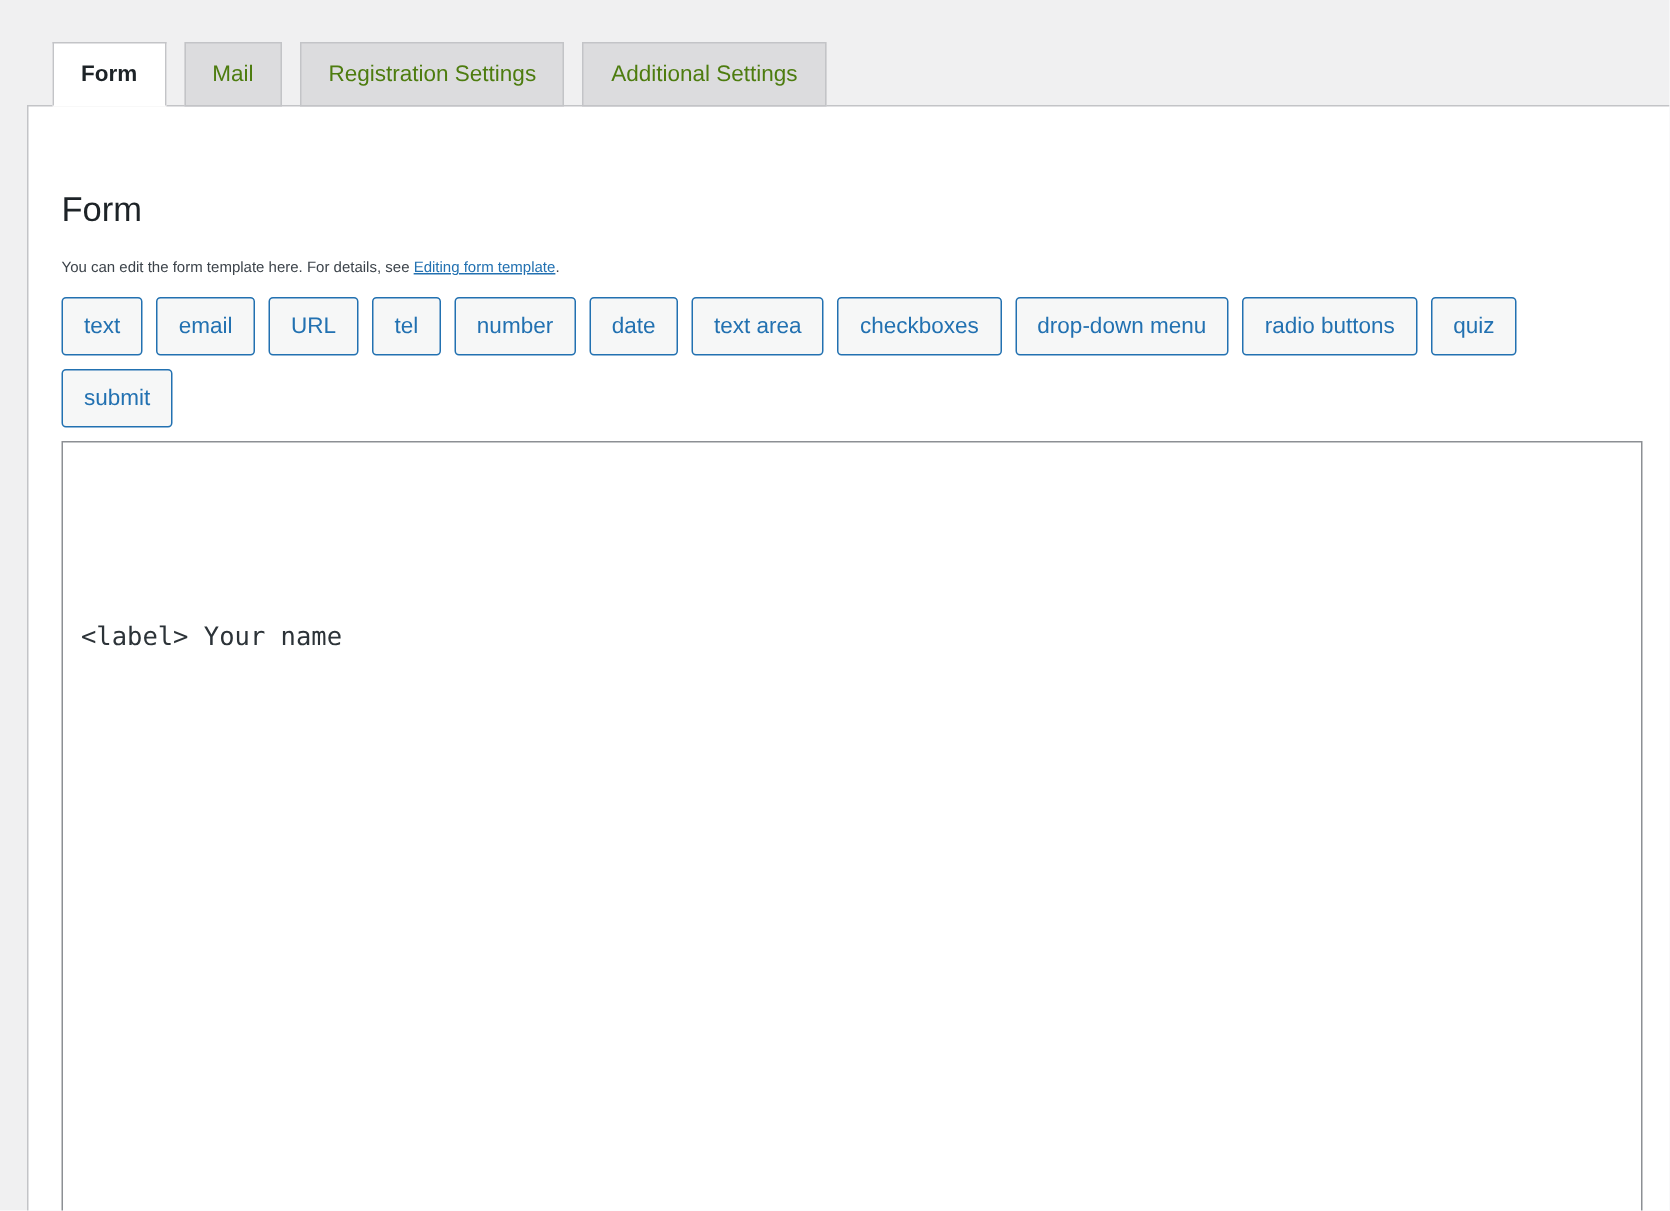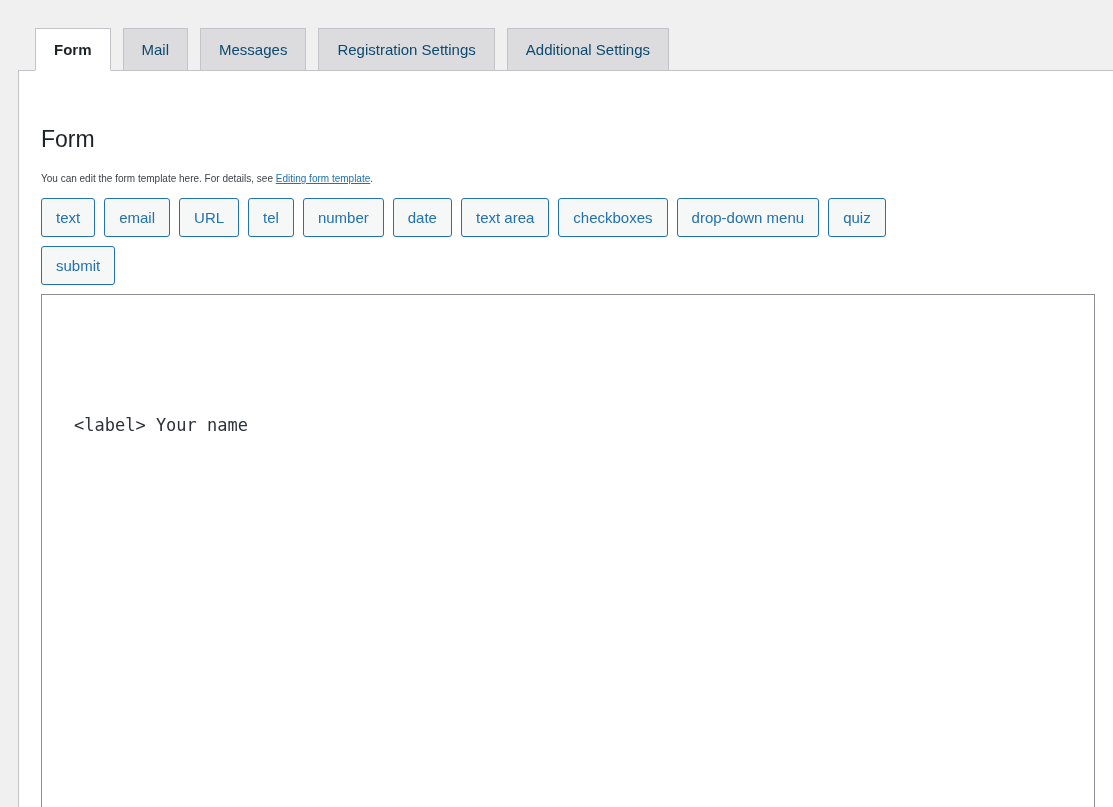--- a/index.html
+++ b/index.html
@@ -20,21 +20,21 @@
     z-index: 2;
     margin-bottom: -1px;
   }
   .tab {
     display: inline-block;
     padding: 0 18px;
     height: 43px;
     line-height: 42px;
     background: #dcdcde;
     border: 1px solid #c3c4c7;
-    color: #0c4a6e;
+    color: #4d7c0f;
     font-size: 15px;
     text-decoration: none;
     white-space: nowrap;
     cursor: pointer;
   }
   .tab.active {
     background: #ffffff;
     border-bottom-color: #ffffff;
     color: #1d2327;
     font-weight: bold;
@@ -98,37 +98,36 @@
     background: #ffffff;
     border: 1px solid #8c8f94;
     padding: 9px 12px;
     font-family: "DejaVu Sans Mono", "Liberation Mono", monospace;
     font-size: 17px;
     line-height: 27px;
     color: #2c3338;
     white-space: pre;
     overflow: hidden;
   }
-  .line { height: 27px; margin-left: 20px; }
+  .line { height: 27px; }
   .indent, .txt { white-space: pre; }
   .txt {
     display: inline-block;
     position: relative;
   }
 </style>
 </head>
 <body>
 
 <div class="tab-bar">
 
     <a class="tab active">Form</a>
 
     <a class="tab">Mail</a>
 
-    <a class="tab">Messages</a>
 
     <a class="tab">Registration Settings</a>
 
     <a class="tab">Additional Settings</a>
   </div>
 
 <div class="panel">
   <h1>Form</h1>
 
   <p class="desc"><span>You can edit the form template here. For details, see </span><a class="doc-link">Editing form template</a><span>.</span></p>
@@ -146,20 +145,21 @@
       <button type="button" class="tag-btn">number</button>
 
       <button type="button" class="tag-btn">date</button>
 
       <button type="button" class="tag-btn">text area</button>
 
       <button type="button" class="tag-btn">checkboxes</button>
 
       <button type="button" class="tag-btn">drop-down menu</button>
 
+      <button type="button" class="tag-btn">radio buttons</button>
 
 
       <button type="button" class="tag-btn">quiz</button>
     </div>
 
   <div class="tag-row">
 
       <button type="button" class="tag-btn">submit</button>
     </div>
 

